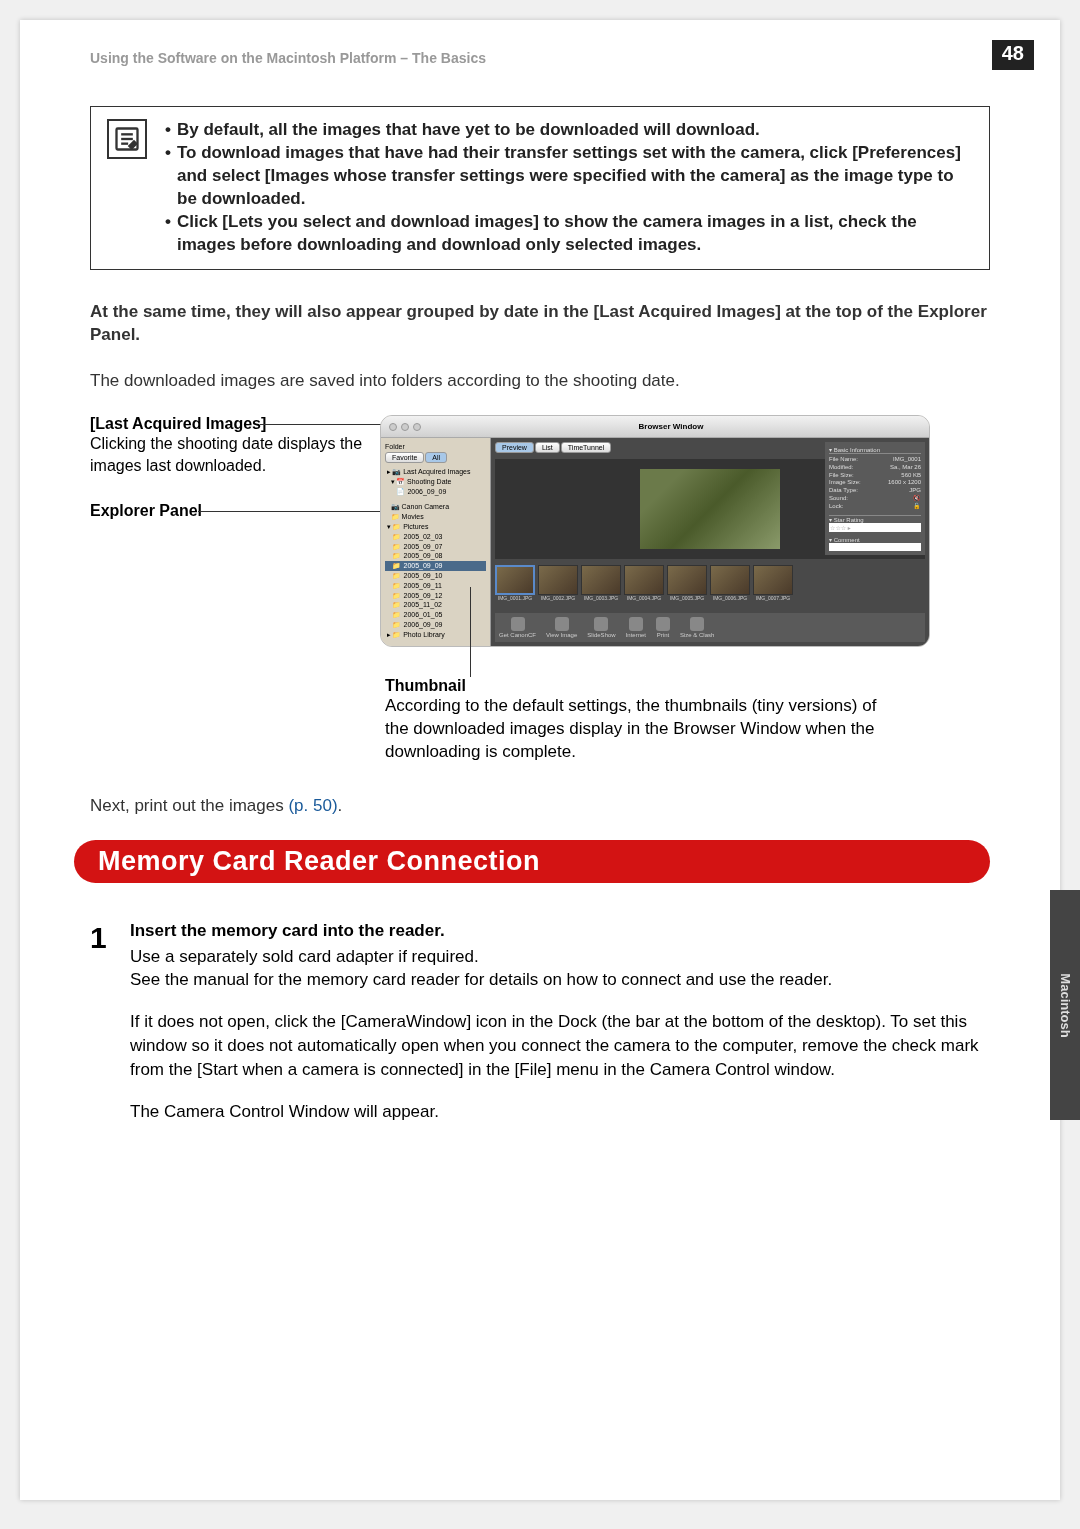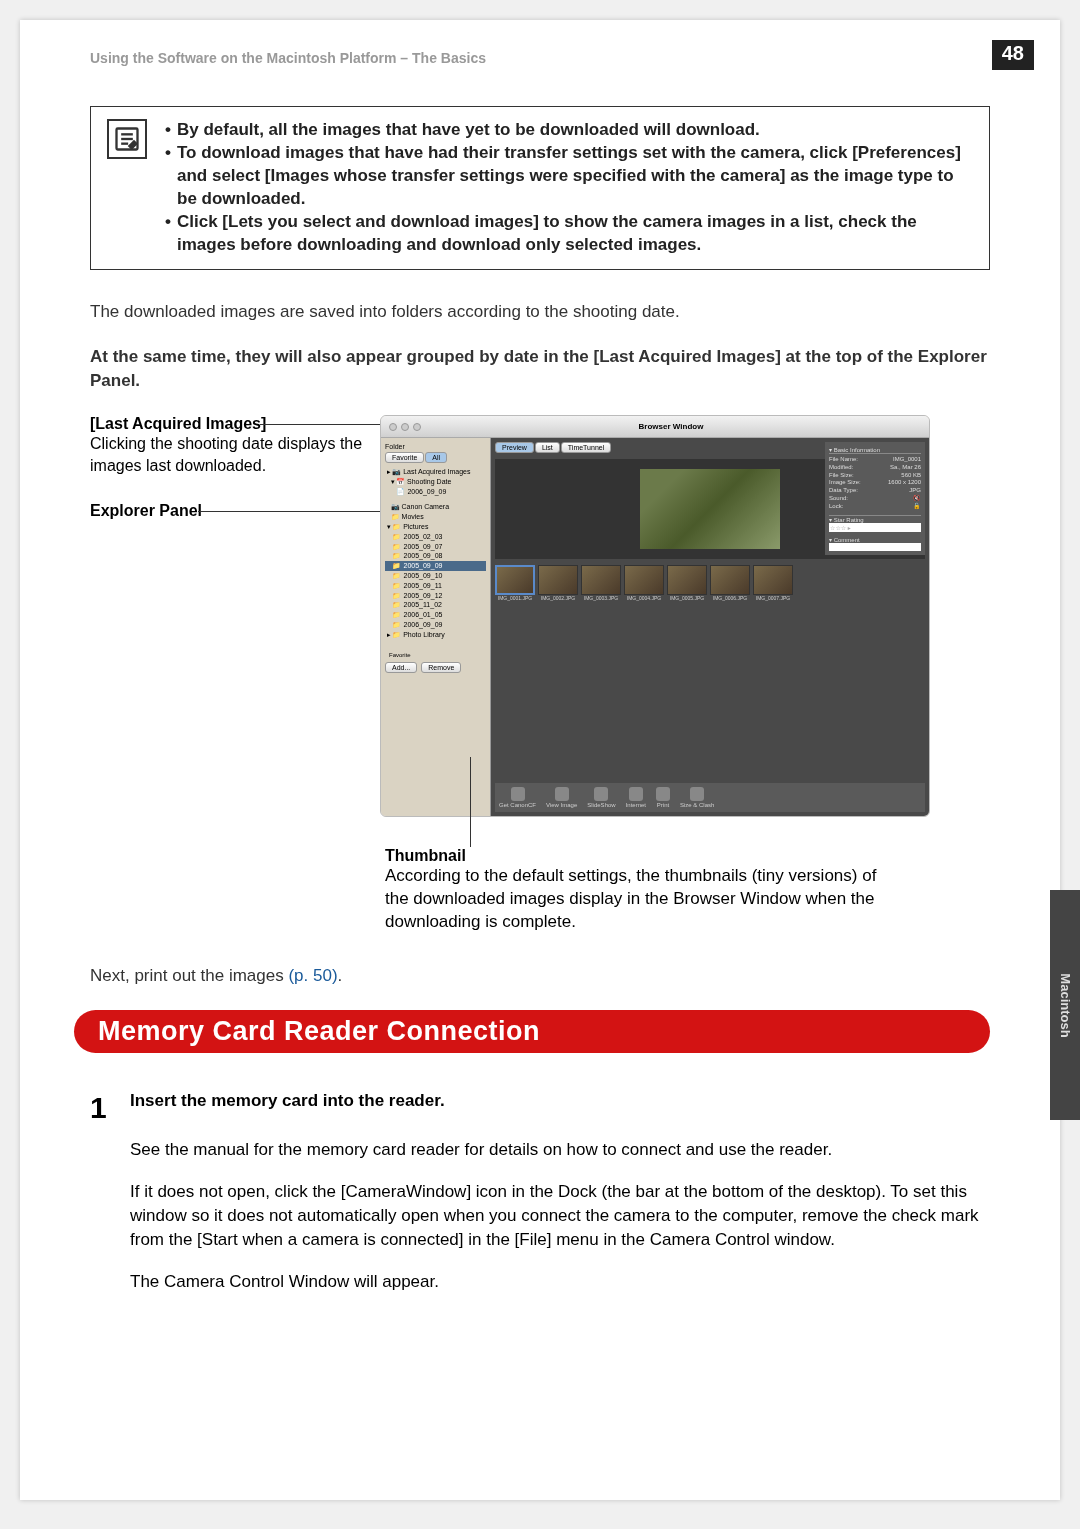--- a/index.html
+++ b/index.html
@@ -103,24 +103,24 @@
     .line1::after { left: 170px; right: -40px; }
     .line2::after { left: 108px; right: -40px; }
     .line3::after { left: 140px; right: -40px; top: 28px; }
     .diag-desc {
       font-size: 16px;
       line-height: 1.35;
     }
     .diagram-right { flex: 1; }
     .screenshot {
       width: 550px;
-      height: 402px;
+      height: 232px;
       background: #e8e4dc;
       border: 1px solid #bbb;
-      border-radius: 6px;
+      border-radius: 12px;
       position: relative;
       overflow: hidden;
     }
     .ss-titlebar {
       height: 22px;
       background: linear-gradient(#f2f2f2, #d0d0d0);
       display: flex;
       align-items: center;
       padding: 0 8px;
       border-bottom: 1px solid #aaa;
@@ -305,22 +305,22 @@
         <path d="M14 18 L18 14 L20 16 L16 20 Z" fill="#333"></path>
       </svg>
     </div>
     <ul class="callout-list">
       <li>By default, all the images that have yet to be downloaded will download.</li>
       <li>To download images that have had their transfer settings set with the camera, click [Preferences] and select [Images whose transfer settings were specified with the camera] as the image type to be downloaded.</li>
       <li>Click [Lets you select and download images] to show the camera images in a list, check the images before downloading and download only selected images.</li>
     </ul>
   </div>
 
+  <p class="body-text bold">At the same time, they will also appear grouped by date in the [Last Acquired Images] at the top of the Explorer Panel.</p>
   <p class="body-text">The downloaded images are saved into folders according to the shooting date.</p>
-  <p class="body-text bold">At the same time, they will also appear grouped by date in the [Last Acquired Images] at the top of the Explorer Panel.</p>
 
   <div class="diagram">
     <div class="diagram-left">
       <div class="diag-label">
         <div class="diag-title line1">[Last Acquired Images]</div>
         <div class="diag-desc">Clicking the shooting date displays the images last downloaded.</div>
       </div>
       <div class="diag-label">
         <div class="diag-title line2">Explorer Panel</div>
       </div>
@@ -466,21 +466,21 @@
     <span>Next, print out the images </span><span class="link-text">(p. 50)</span><span>.</span>
   </p>
 
   <div class="section-bar">Memory Card Reader Connection</div>
 
   <div class="step">
     <div class="step-num">1</div>
     <div>
       <div class="step-title">Insert the memory card into the reader.</div>
       <div class="step-text">
-        <br>
+        <span>Use a separately sold card adapter if required.</span><br>
         <span>See the manual for the memory card reader for details on how to connect and use the reader.</span>
       </div>
       <div class="step-text">If it does not open, click the [CameraWindow] icon in the Dock (the bar at the bottom of the desktop). To set this window so it does not automatically open when you connect the camera to the computer, remove the check mark from the [Start when a camera is connected] in the [File] menu in the Camera Control window.</div>
       <div class="step-text">The Camera Control Window will appear.</div>
     </div>
   </div>
 
 </div>
 
 <div class="side-tab">

